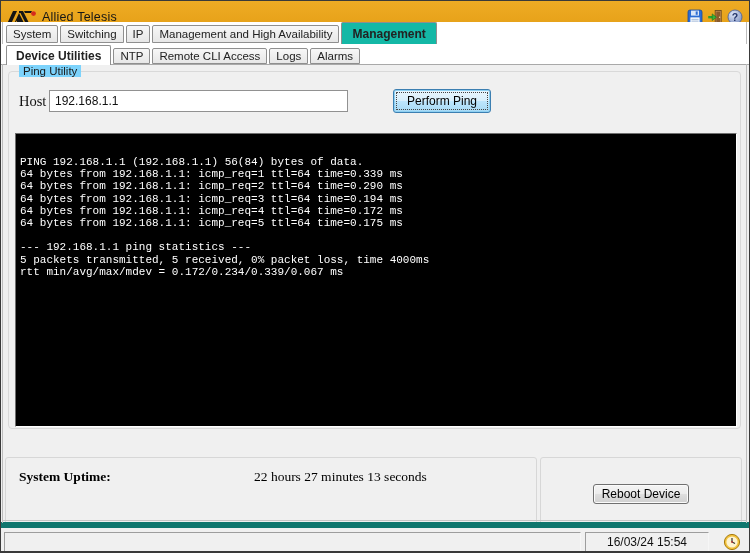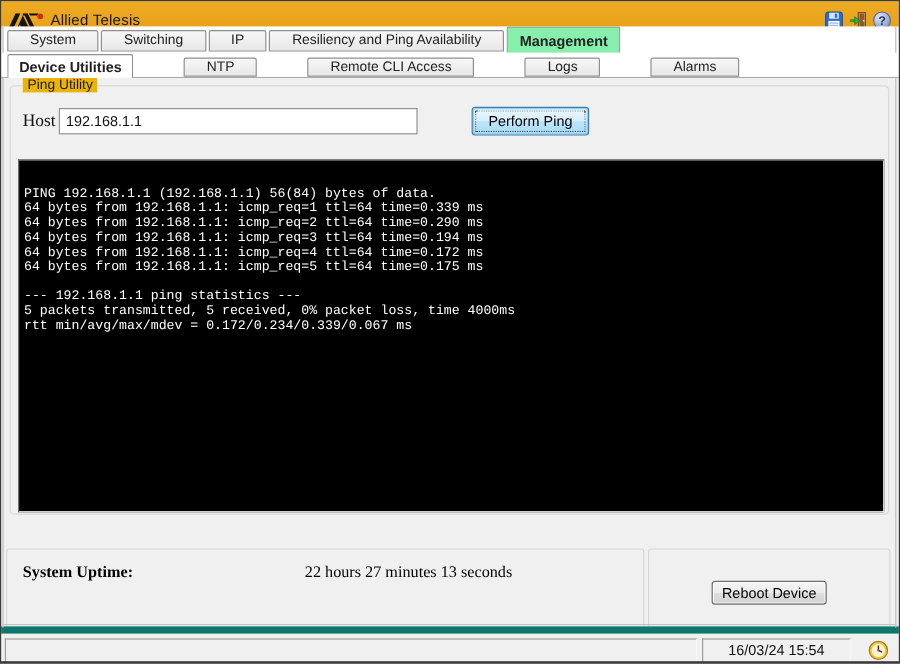--- a/index.html
+++ b/index.html
@@ -25,45 +25,45 @@
     display:flex; align-items:center; padding:16px 6px;
   }
   .titlebar .title { font-size:12.5px; color:#161616; margin-left:5px; flex:1; letter-spacing:0.2px; }
   .tb-icons { display:flex; align-items:center; gap:4px; }
   .tb-icon { width:16px; height:16px; cursor:pointer; display:block; }
 
   
   .tabs-row1 { position:absolute; left:1px; right:1px; top:22px; height:22px; background:#fff;
                display:flex; align-items:flex-end; padding-left:5px; }
   .tabs-row2 { position:absolute; left:1px; right:1px; top:44px; height:20px; background:#fff;
-               display:flex; align-items:flex-end; padding-left:5px; z-index:2;gap:40px; }
+               display:flex; align-items:flex-end; padding-left:5px; z-index:2; }
   .tab {
     display:inline-flex; align-items:center; justify-content:center;
     border:1px solid #8f8f8f; border-radius:2px 2px 0 0;
     background: linear-gradient(#f7f7f7, #e7e7e7);
-    font-size:11.5px; padding:0 18px; height:18px; margin-right:2px; margin-bottom:1px;
+    font-size:11.5px; padding:0 6px; height:18px; margin-right:2px; margin-bottom:1px;
     white-space:nowrap; cursor:pointer; color:#222;
   }
   .tabs-row1 .tab.active {
-    font-weight:bold; background:#86efac; border-bottom:none; height:22px; margin-bottom:0; padding:2px 10px;
+    font-weight:bold; background:#14b8a6; border-bottom:none; height:22px; margin-bottom:0; padding:2px 10px;
     font-size:12px;
   }
   .tabs-row2 .tab { height:16px; margin-bottom:0; }
   .tabs-row2 .tab.active {
     font-weight:bold; background:#fff; border-bottom:none; height:20px; margin-bottom:-1px;
     position:relative; z-index:3; padding:0 9px; font-size:12px;
   }
 
   
   .content { position:absolute; left:1px; right:1px; top:64px; height:458px;
              background:#f0f0f0; border-top:1px solid #a9a9a9; }
 
   .ping-fieldset { position:absolute; left:7px; top:6px; width:733px; height:358px;
                    border:1px solid #d9d9d9; border-radius:4px; }
-  .ping-legend { position:absolute; top:-7px; left:10px; background:#eab308; padding:0 4px;
+  .ping-legend { position:absolute; top:-7px; left:10px; background:#7dd3fc; padding:0 4px;
                  font-size:11.5px; color:#1a1a1a; }
   .host-label { position:absolute; left:10px; top:21px; font-family:Liberation Serif, serif;
                 font-size:14.5px; color:#111;text-align:center; }
   .host-input { position:absolute; left:40px; top:18px; width:299px; height:22px;
                 border:1px solid #919191; background:#fff; font-family:"Liberation Sans", sans-serif;
                 font-size:12px; padding:0 5px; color:#111; }
   .ping-button {
     position:absolute; left:384px; top:17px; width:98px; height:24px;
     border:1px solid #3c7fb1; border-radius:3px;
     background: linear-gradient(#ebf6fd, #d8effc 49%, #bee6fd 50%, #a6d9f4);
@@ -144,21 +144,21 @@
       <circle cx="8" cy="8" r="7" fill="url(#helpg)" stroke="#51659c" stroke-width="0.9"></circle>
       <text x="8" y="11.6" text-anchor="middle" font-size="10.5" font-weight="bold" fill="#24356b">?</text>
     </svg>
   </div>
 </div>
 
 <div class="tabs-row1">
   <div class="tab">System</div>
   <div class="tab">Switching</div>
   <div class="tab">IP</div>
-  <div class="tab">Resiliency and Ping Availability</div>
+  <div class="tab">Management and High Availability</div>
   <div class="tab active">Management</div>
 </div>
 
 <div class="tabs-row2">
   <div class="tab active">Device Utilities</div>
   <div class="tab">NTP</div>
   <div class="tab">Remote CLI Access</div>
   <div class="tab">Logs</div>
   <div class="tab">Alarms</div>
 </div>

